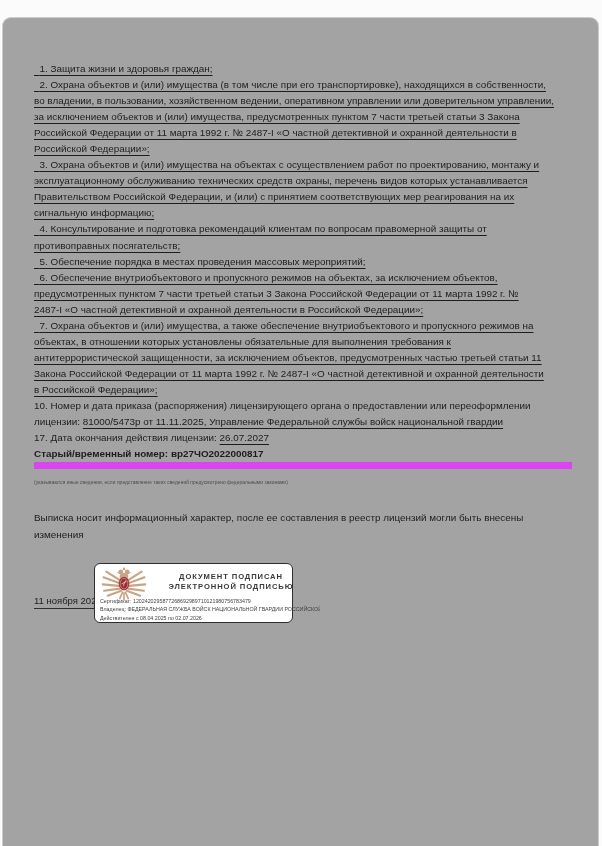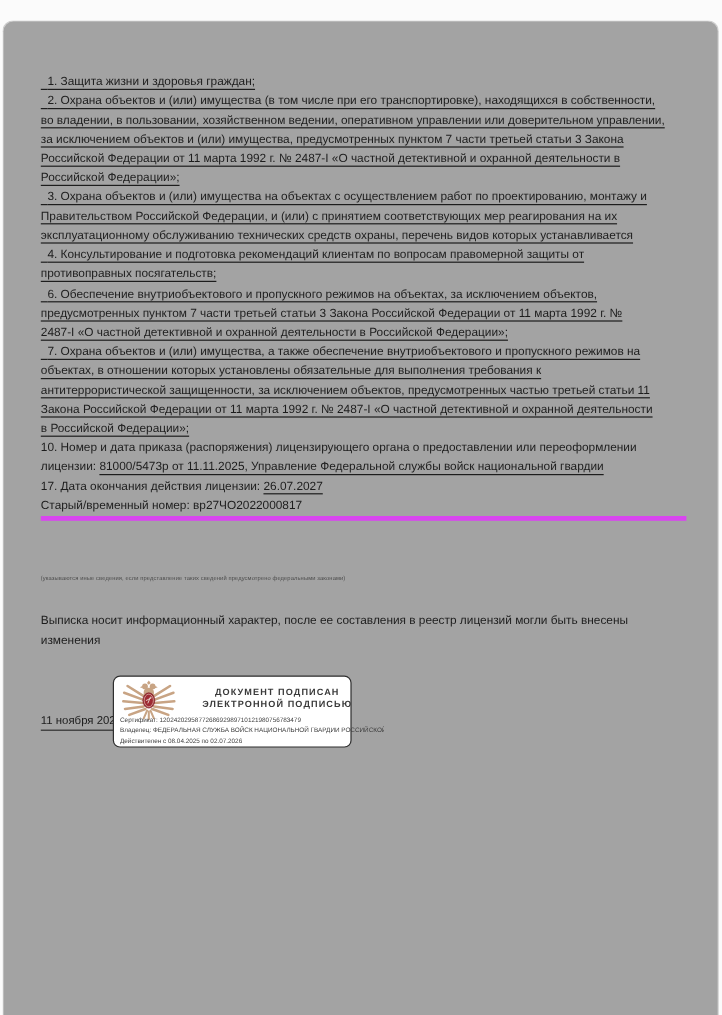--- a/index.html
+++ b/index.html
@@ -17,21 +17,21 @@
     position:absolute;left:31px;top:43px;width:538px;
     font-size:9.9px;line-height:16.05px;color:#1d1d1d;font-weight:500;
   }
   .bline{white-space:pre-wrap;}
   .bline span{white-space:pre-wrap;}
   .bline .u{
     text-decoration:underline;
     text-decoration-thickness:0.9px;
     text-underline-offset:2.6px;
   }
-  .bline.rule{border-bottom:4px solid #d946ef;}
+  .bline.rule{border-bottom:7px solid #d946ef;font-weight:bold;}
   .footnote{
     position:absolute;left:31px;top:462px;width:538px;
     font-size:4.8px;line-height:6px;color:#4a4a4a;letter-spacing:0.02em;
     white-space:nowrap;font-weight:400;
   }
   .info-note{
     position:absolute;left:31px;top:491px;width:538px;
     font-size:9.9px;line-height:17px;color:#1d1d1d;font-weight:500;
   }
   .doc-date{
@@ -60,24 +60,26 @@
 <div class="page">
 
   <div class="doc-body" id="body-lines">
       <div class="bline"><span class="u">  1. Защита жизни и здоровья граждан;</span></div>
       <div class="bline"><span class="u">  2. Охрана объектов и (или) имущества (в том числе при его транспортировке), находящихся в собственности,</span></div>
       <div class="bline"><span class="u">во владении, в пользовании, хозяйственном ведении, оперативном управлении или доверительном управлении,</span></div>
       <div class="bline"><span class="u">за исключением объектов и (или) имущества, предусмотренных пунктом 7 части третьей статьи 3 Закона</span></div>
       <div class="bline"><span class="u">Российской Федерации от 11 марта 1992 г. № 2487-I «О частной детективной и охранной деятельности в</span></div>
       <div class="bline"><span class="u">Российской Федерации»;</span></div>
       <div class="bline"><span class="u">  3. Охрана объектов и (или) имущества на объектах с осуществлением работ по проектированию, монтажу и</span></div>
+      <div class="bline"><span class="u">эксплуатационному обслуживанию технических средств охраны, перечень видов которых устанавливается</span></div>
       <div class="bline"><span class="u">Правительством Российской Федерации, и (или) с принятием соответствующих мер реагирования на их</span></div>
-      <div class="bline"><span class="u">эксплуатационному обслуживанию технических средств охраны, перечень видов которых устанавливается</span></div>
+      <div class="bline"><span class="u">сигнальную информацию;</span></div>
       <div class="bline"><span class="u">  4. Консультирование и подготовка рекомендаций клиентам по вопросам правомерной защиты от</span></div>
       <div class="bline"><span class="u">противоправных посягательств;</span></div>
+      <div class="bline"><span class="u">  5. Обеспечение порядка в местах проведения массовых мероприятий;</span></div>
       <div class="bline"><span class="u">  6. Обеспечение внутриобъектового и пропускного режимов на объектах, за исключением объектов,</span></div>
       <div class="bline"><span class="u">предусмотренных пунктом 7 части третьей статьи 3 Закона Российской Федерации от 11 марта 1992 г. №</span></div>
       <div class="bline"><span class="u">2487-I «О частной детективной и охранной деятельности в Российской Федерации»;</span></div>
       <div class="bline"><span class="u">  7. Охрана объектов и (или) имущества, а также обеспечение внутриобъектового и пропускного режимов на</span></div>
       <div class="bline"><span class="u">объектах, в отношении которых установлены обязательные для выполнения требования к</span></div>
       <div class="bline"><span class="u">антитеррористической защищенности, за исключением объектов, предусмотренных частью третьей статьи 11</span></div>
       <div class="bline"><span class="u">Закона Российской Федерации от 11 марта 1992 г. № 2487-I «О частной детективной и охранной деятельности</span></div>
       <div class="bline"><span class="u">в Российской Федерации»;</span></div>
       <div class="bline"><span>10. Номер и дата приказа (распоряжения) лицензирующего органа о предоставлении или переоформлении</span></div>
       <div class="bline"><span>лицензии: </span><span class="u">81000/5473р от 11.11.2025, Управление Федеральной службы войск национальной гвардии</span></div>

